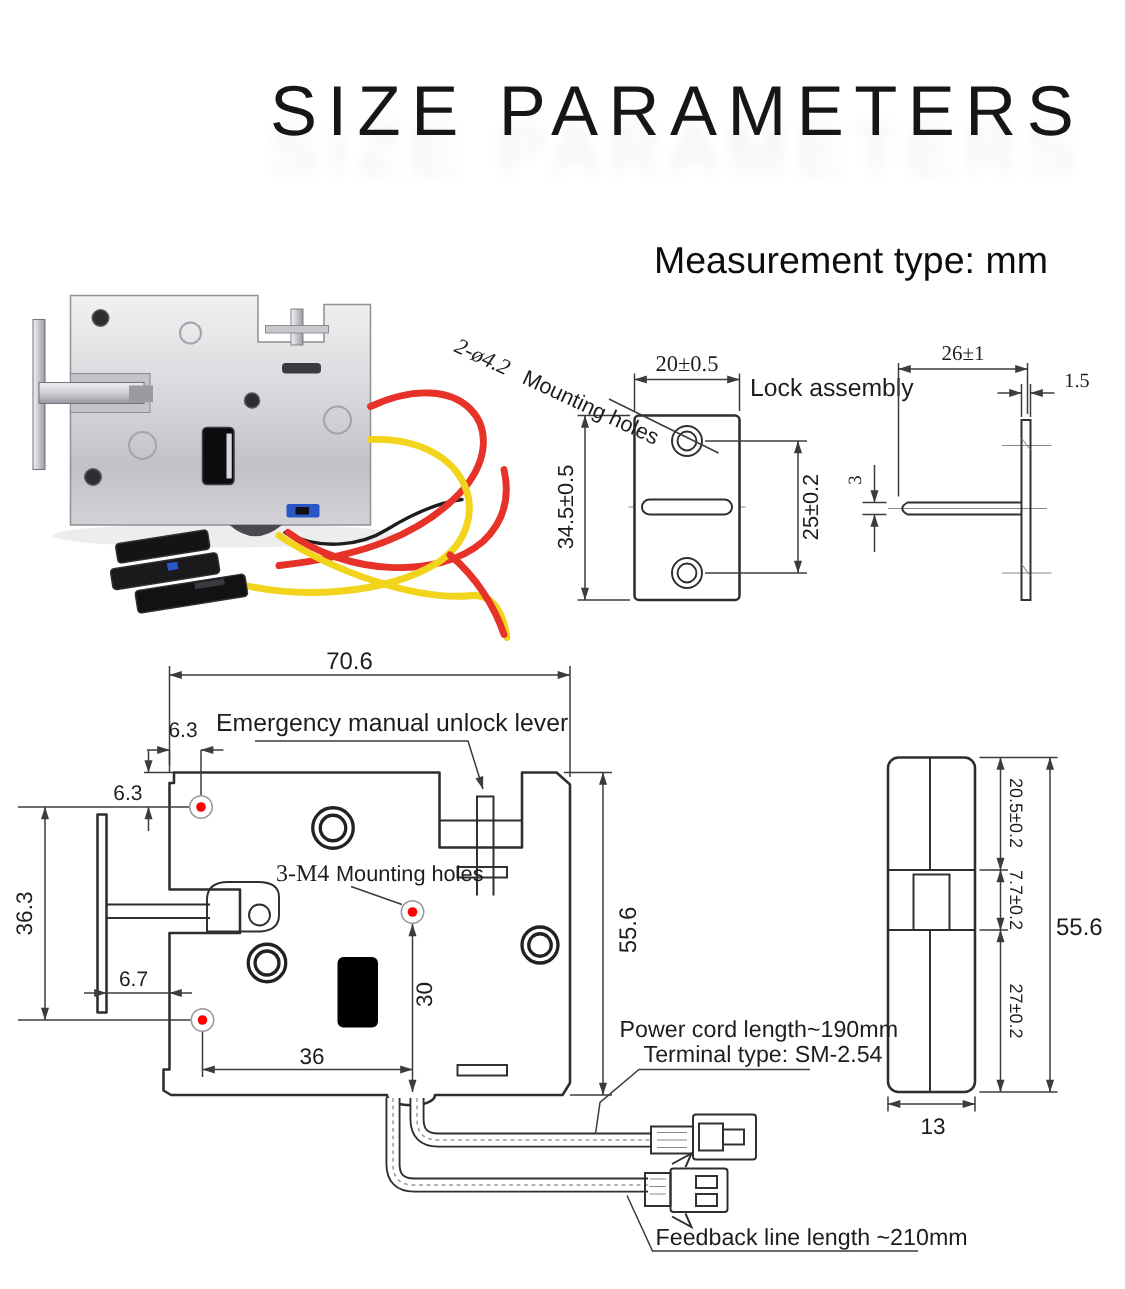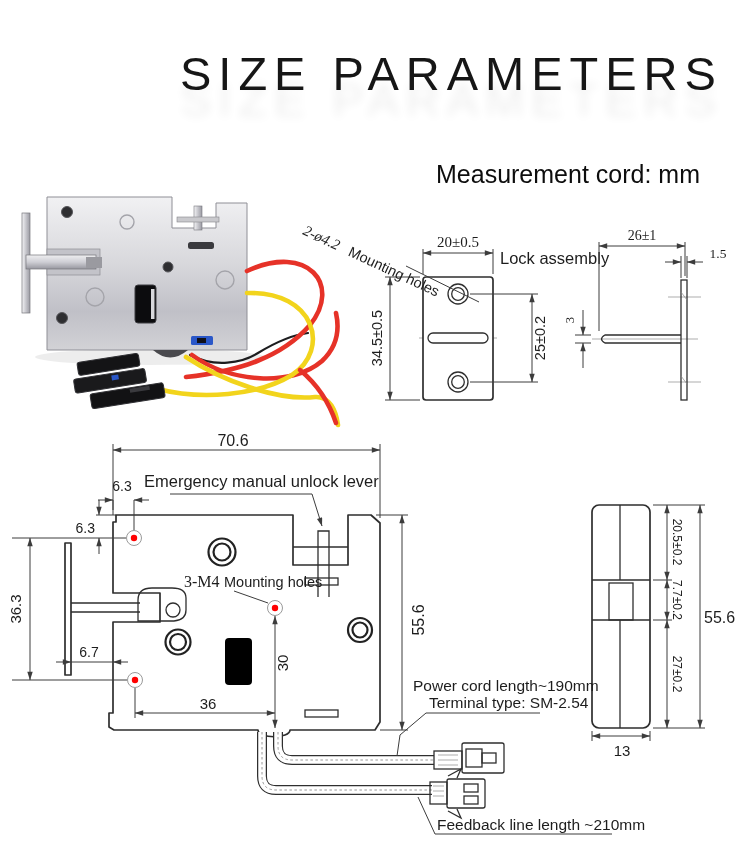--- a/index.html
+++ b/index.html
@@ -21,21 +21,21 @@
   .dm{fill:none;stroke:#3c3c3c;stroke-width:1;}
   .cl{fill:none;stroke:#8a8a8a;stroke-width:0.7;}
   .hz{fill:none;stroke:#9a9a9a;stroke-width:1;stroke-dasharray:2.5 2.5;}
 </style>
 </head>
 <body>
 
 <div class="page">
 
   <h1 class="title">SIZE PARAMETERS</h1>
-  <div class="unit">Measurement cord: mm</div>
+  <div class="unit">Measurement type: mm</div>
 
   <svg style="left:0;top:185px" width="340" height="250" viewBox="0 0 340 250">
     <defs>
       <linearGradient id="mg" x1="0" y1="0" x2="0" y2="1">
         <stop offset="0" stop-color="#f1f1f3"></stop>
           <stop offset="0.45" stop-color="#d7d7db"></stop>
         <stop offset="0.75" stop-color="#c0c0c7"></stop>
           <stop offset="1" stop-color="#d2d2d6"></stop>
       </linearGradient>
       <linearGradient id="lg" x1="0" y1="0" x2="1" y2="0">

